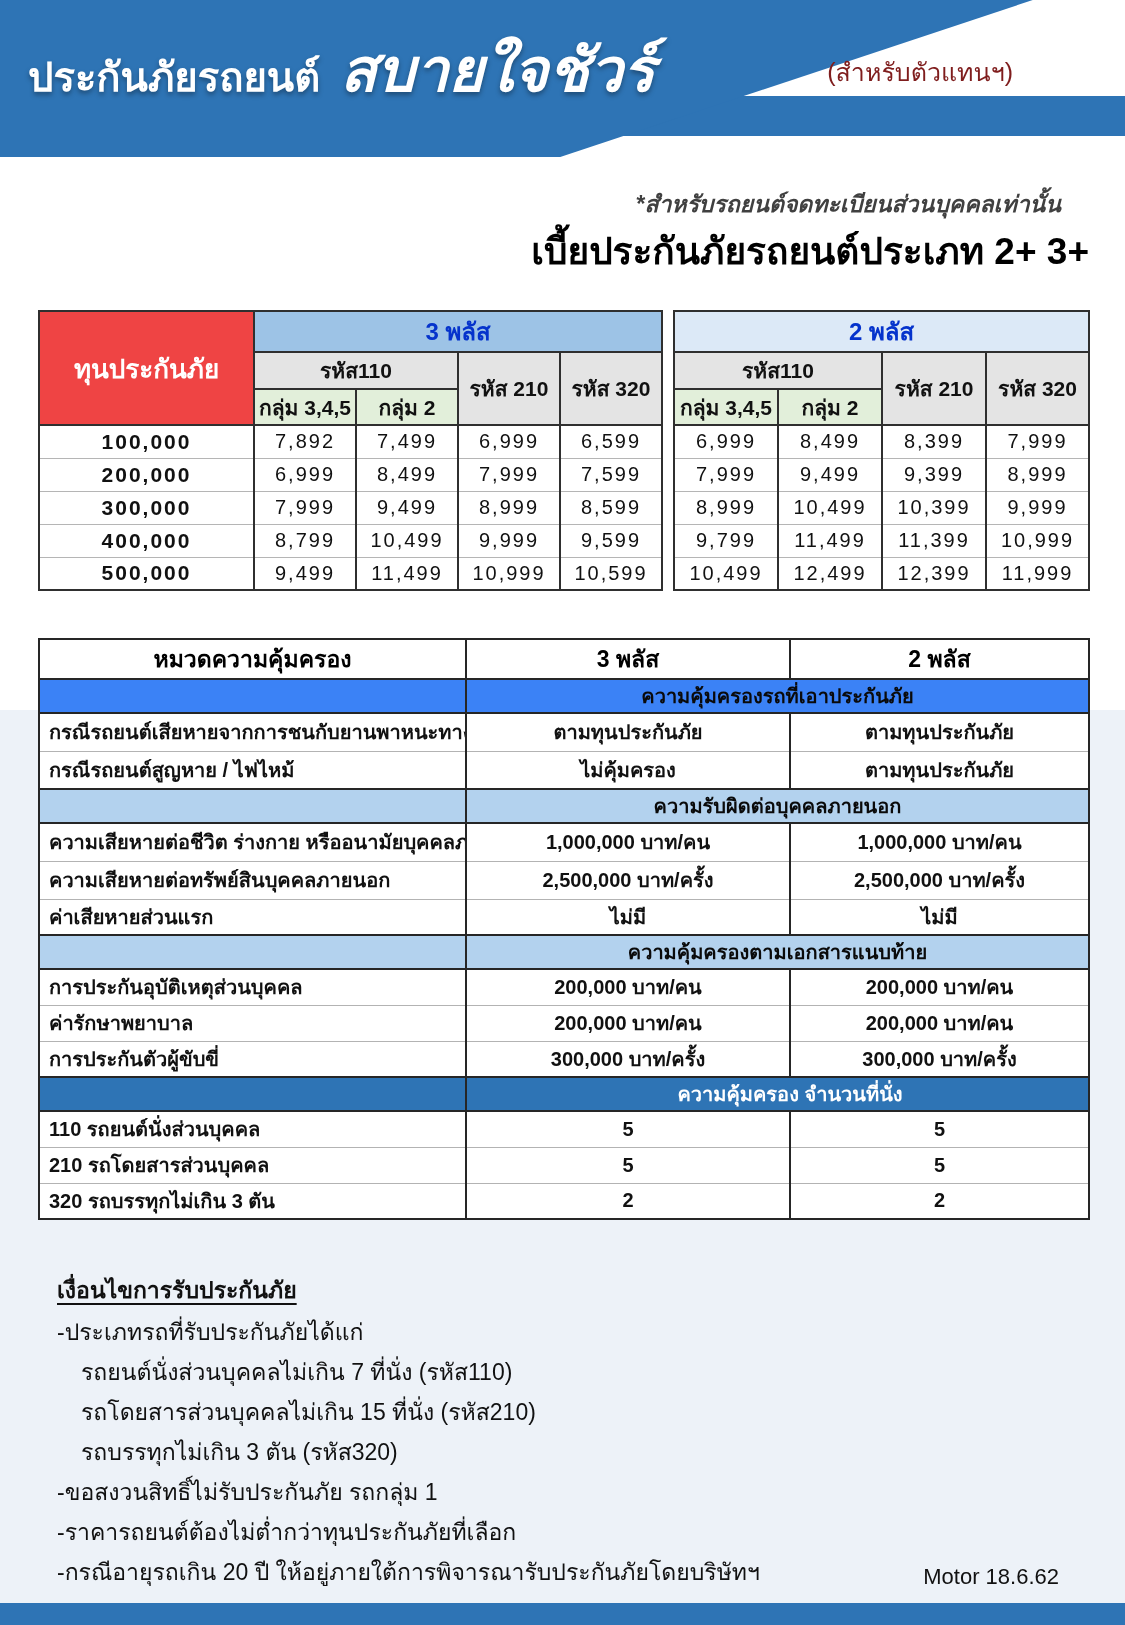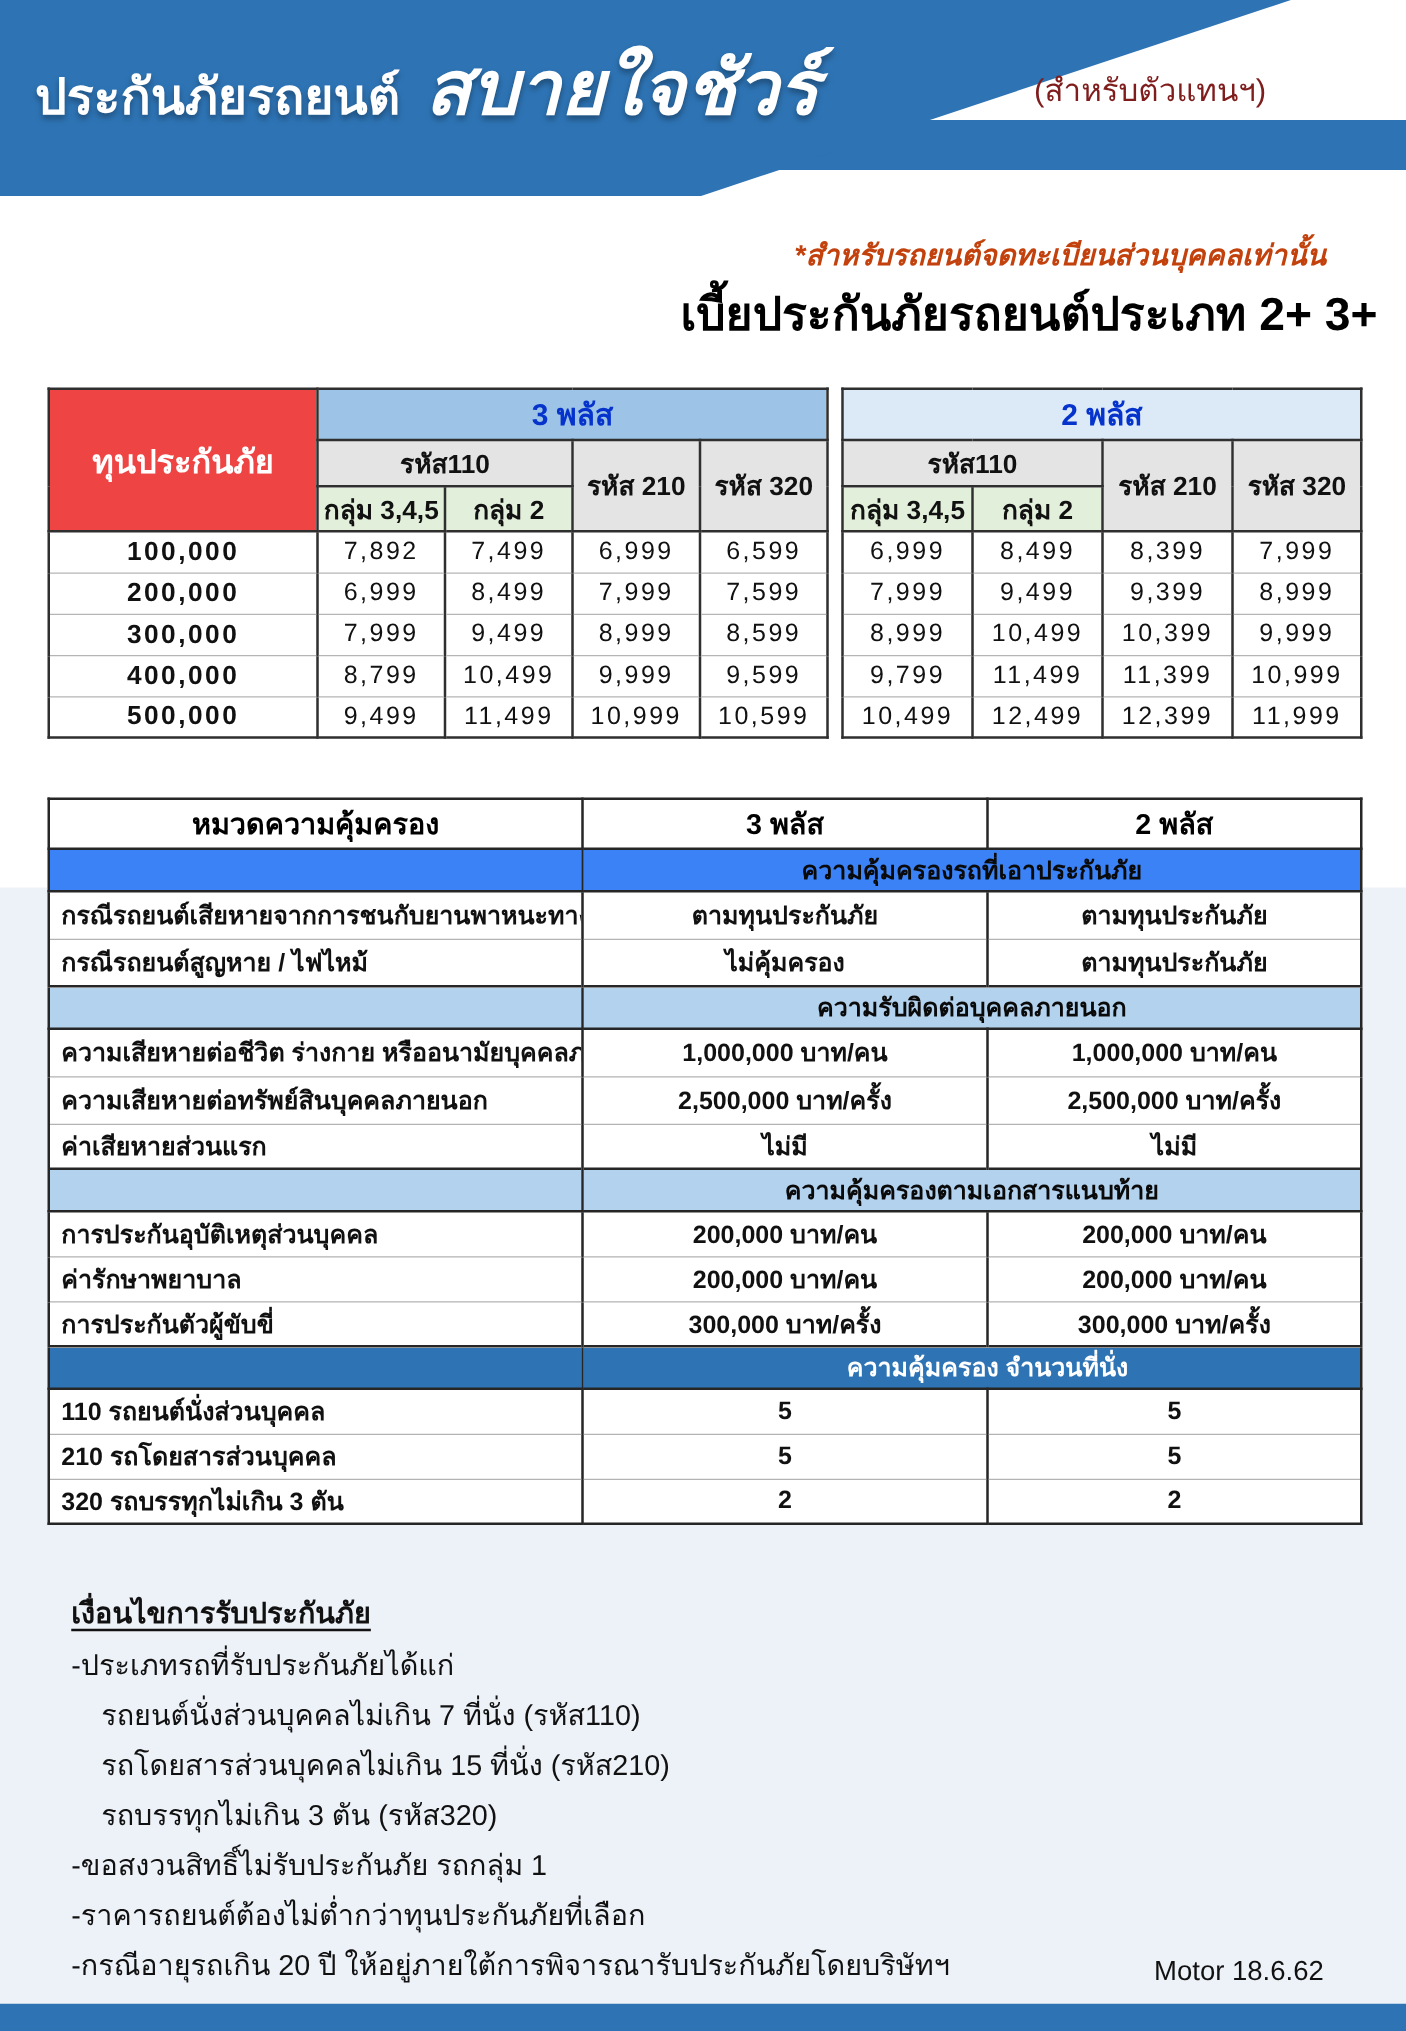--- a/index.html
+++ b/index.html
@@ -15,22 +15,22 @@
   .banner-poly { position:absolute; inset:0; background:#2e74b5;
                  clip-path:polygon(0 0, 91.8% 0, 49.8% 100%, 0 100%); }
   .banner-text { position:absolute; left:28px; top:22px; height:86px; display:flex; align-items:baseline;
                  color:#fff; white-space:nowrap; text-shadow:0 3px 5px rgba(0,0,0,.35); }
   .banner-text .t-main { font-size:40px; font-weight:700; line-height:86px; }
   .banner-text .t-script { font-size:60px; font-weight:700; font-style:italic; margin-left:20px; }
   .agent-note { position:absolute; top:52px; right:112px; font-size:25px; color:#7f1d1d; white-space:nowrap; }
 
   
   .red-note { position:absolute; top:186px; right:64px; font-size:23px; font-weight:700; font-style:italic;
-              color:#c2410c; white-space:nowrap; }
-  .main-title { position:absolute; top:221px; right:23px; font-size:37px; font-weight:700; color:#000;
+              color:#404040; white-space:nowrap; }
+  .main-title { position:absolute; top:221px; right:36px; font-size:37px; font-weight:700; color:#000;
               white-space:nowrap; }
 
   
   table { border-collapse:collapse; table-layout:fixed; }
   .pt { position:absolute; left:38px; top:310px; width:1050px; background:transparent; }
   .pt th, .pt td { text-align:center; vertical-align:middle; overflow:hidden; }
   .pt th { border:2px solid #2f2f2f; font-weight:700; }
   .pt .sumhead { background:#ef4444; color:#fff; font-size:26px; }
   .pt .plan { font-size:24px; color:#0533cc; }
   .pt .p3 { background:#9dc3e6; }

